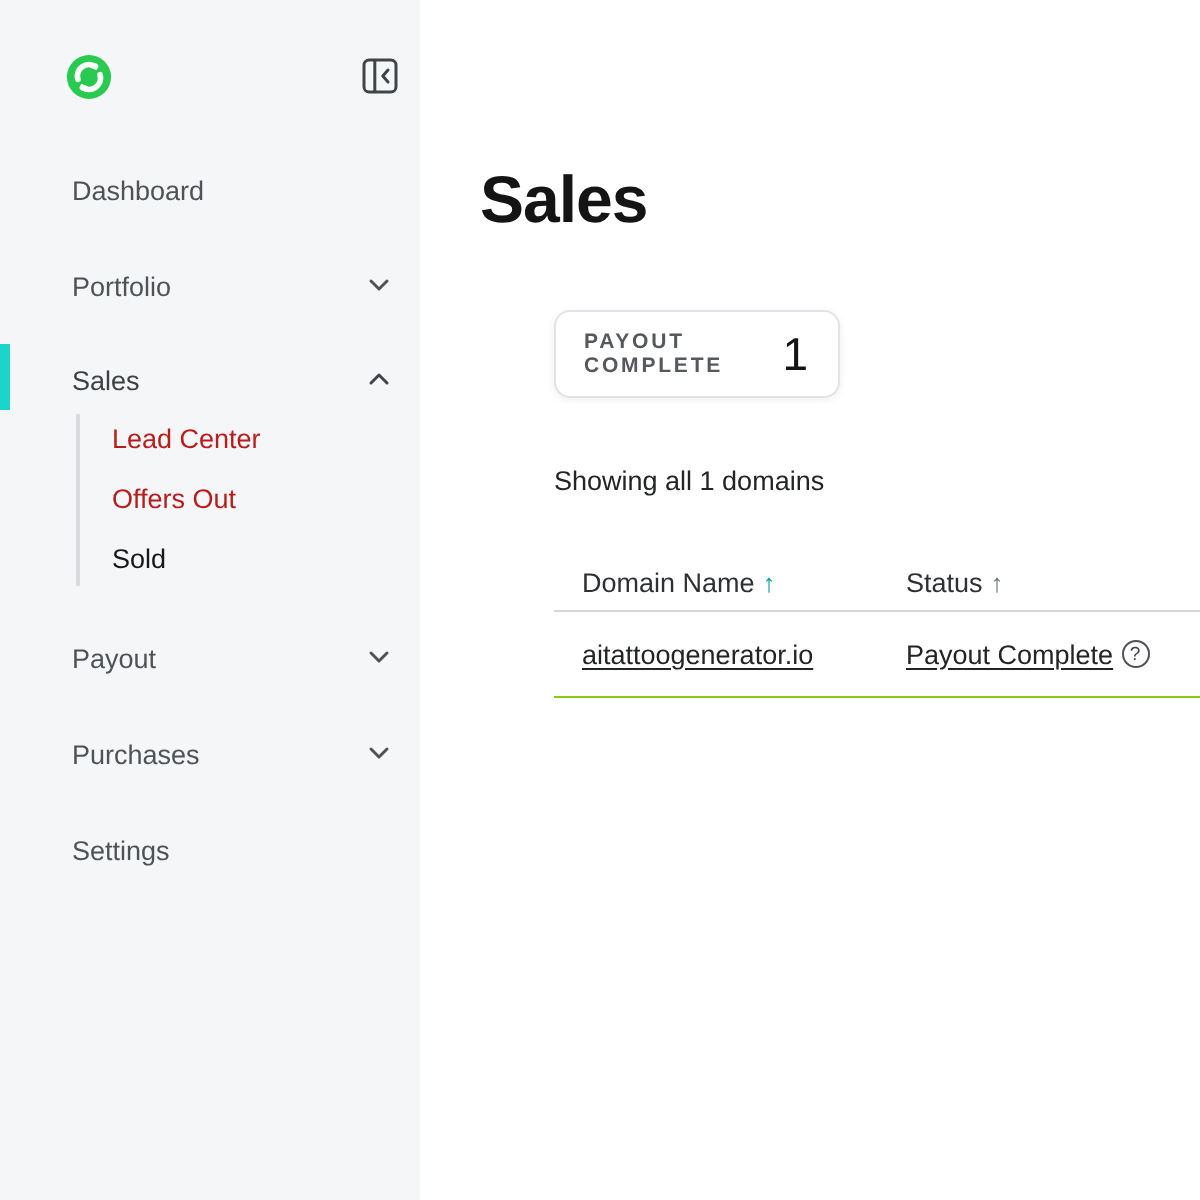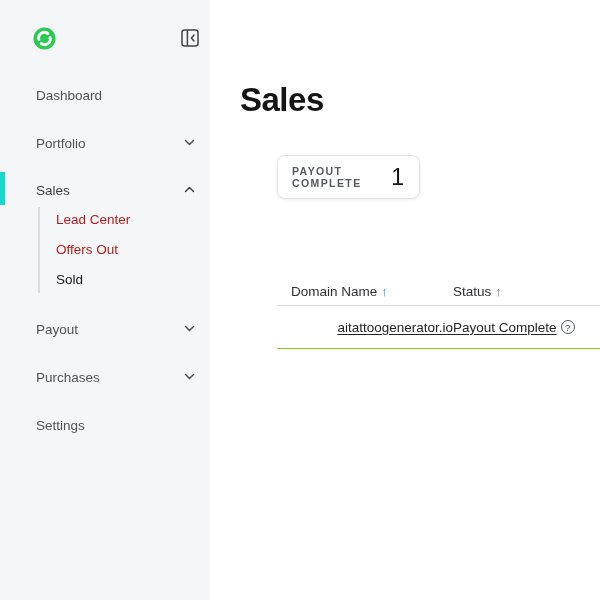--- a/index.html
+++ b/index.html
@@ -97,21 +97,21 @@
     height: 28px;
     border-bottom: 1px solid #d4d6d9;
     font-size: 13.5px; color: #2e3033;
   }
   .trow {
     display: flex; align-items: center;
     height: 43px;
     border-bottom: 1px solid #84cc16;
     font-size: 13.5px;
   }
-  .col1 { width: 176px; padding-left: 14px; text-align: right; }
+  .col1 { width: 176px; padding-left: 14px; }
   .col2 { flex: 1; display: flex; align-items: center; text-align: center; }
   .sort-arrow { margin-left: 4px; font-size: 13px; }
   .sort-arrow.teal { color: #00a2a7; }
   .sort-arrow.gray { color: #6e7276; }
   .cell-link {
     color: #232425; text-decoration: underline;
     text-underline-offset: 2px; cursor: pointer;
   }
   .help-icon {
     display: inline-flex; align-items: center; justify-content: center;
@@ -209,20 +209,21 @@
 
 <div class="main">
 
   <h1 class="page-title" style="margin:0">Sales</h1>
 
   <div class="filter-card">
     <span class="filter-label">PAYOUT COMPLETE</span>
     <span class="filter-count">1</span>
   </div>
 
+  <div class="summary">Showing all 1 domains</div>
 
   <div class="table">
     <div class="thead">
       <div class="col1 th-sortable">
         <span>Domain Name</span>
         <span class="sort-arrow teal">↑</span>
       </div>
       <div class="col2 th-sortable">
         <span>Status</span>
         <span class="sort-arrow gray">↑</span>

